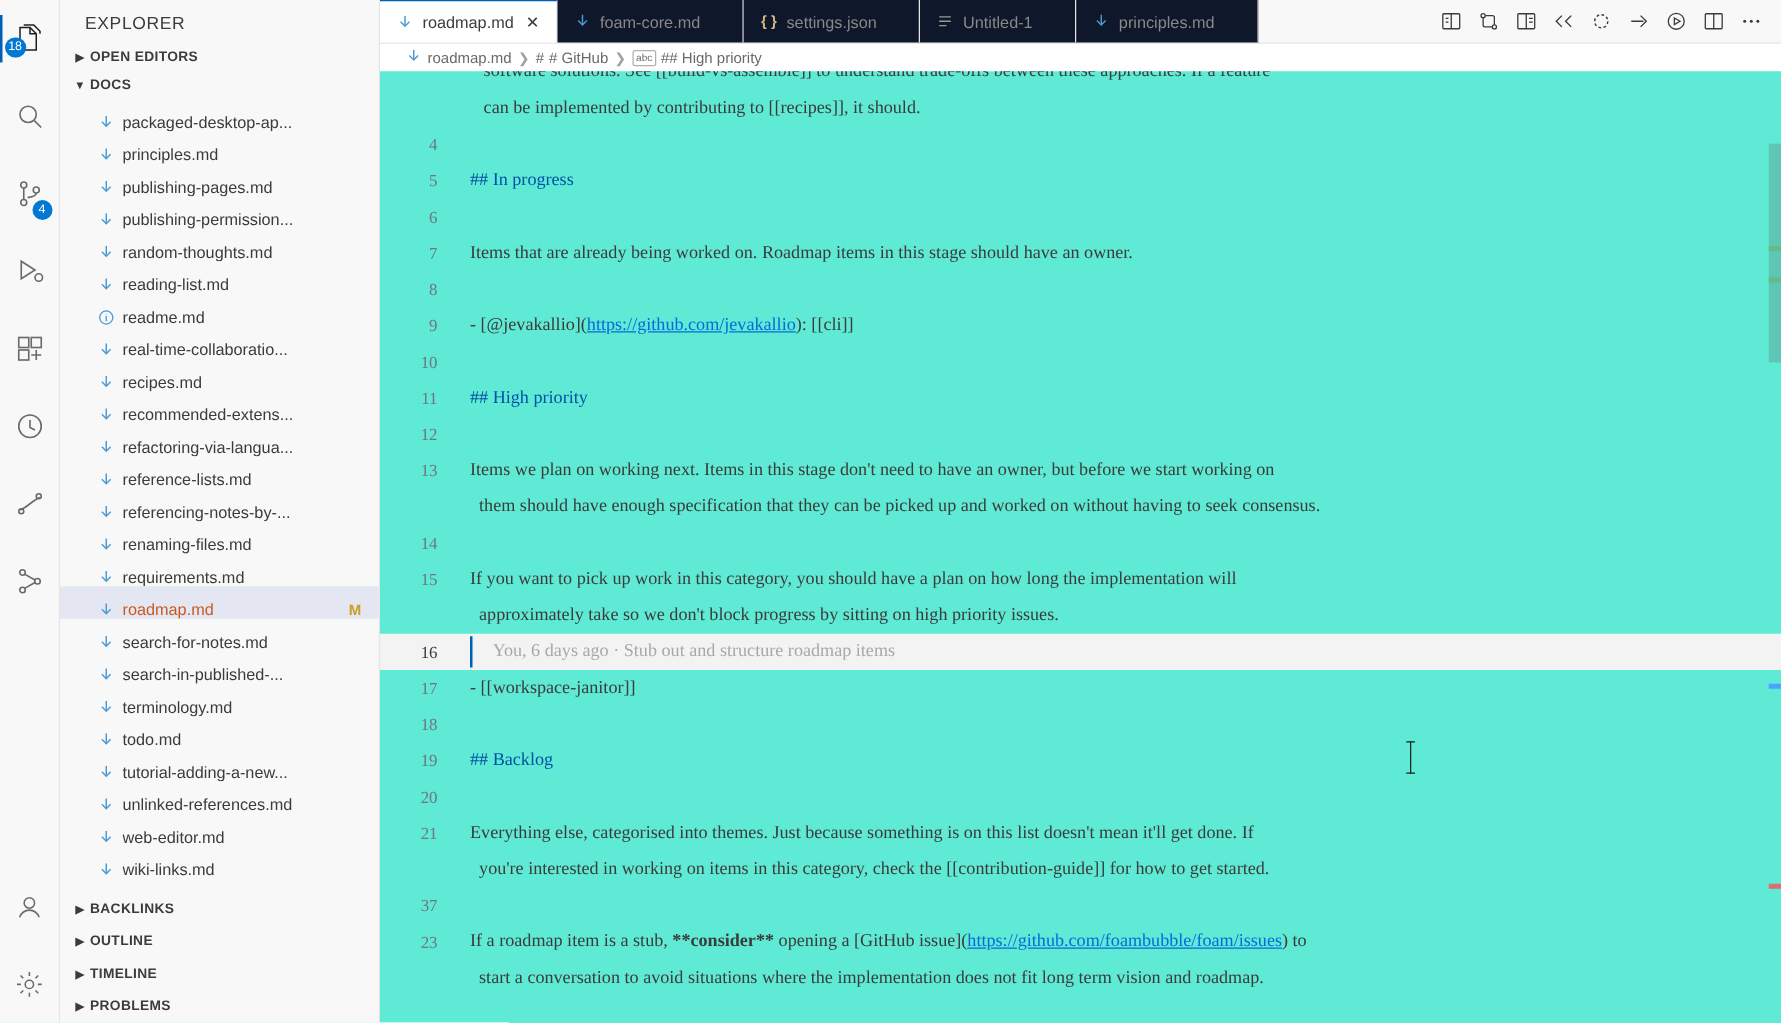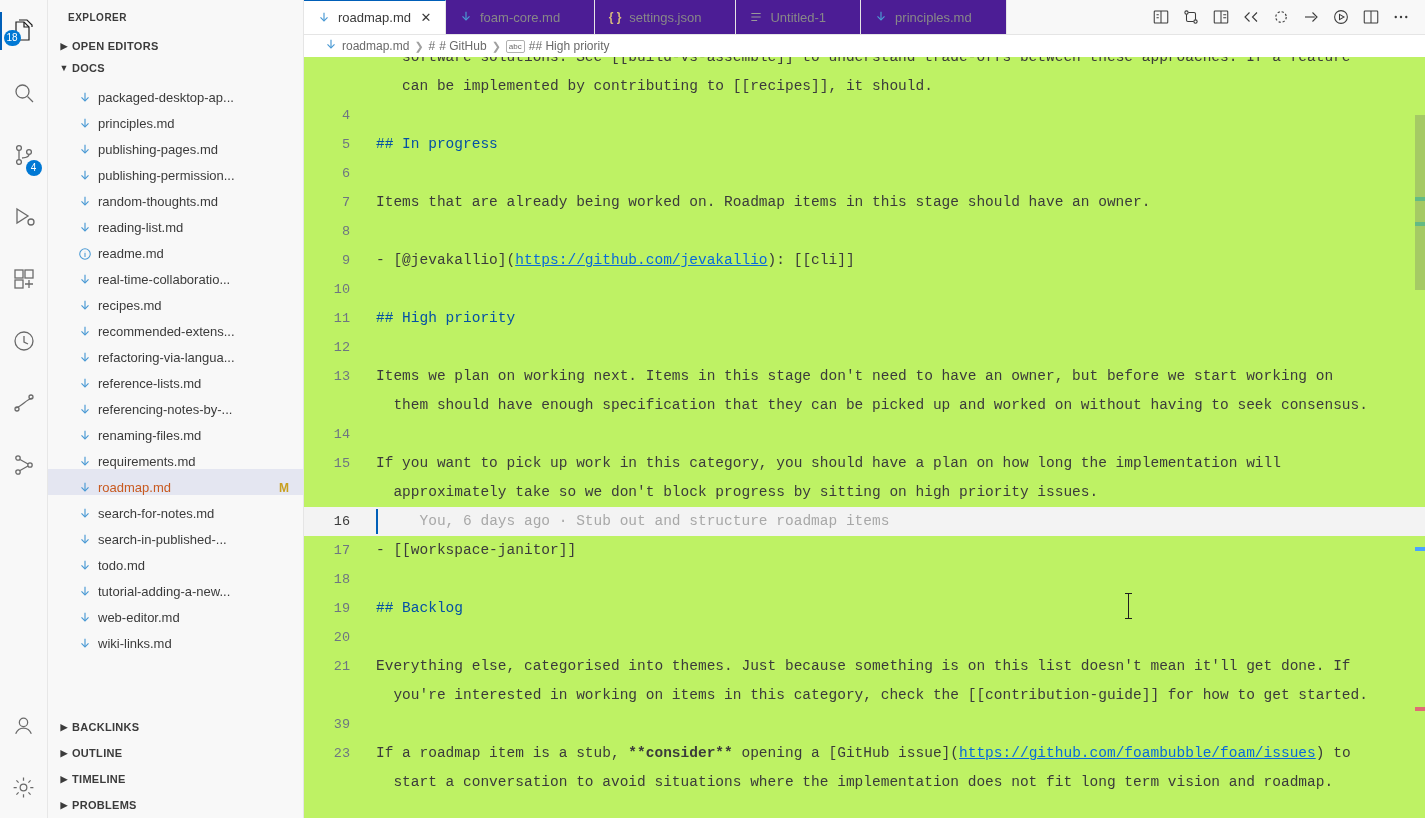--- a/index.html
+++ b/index.html
@@ -71,25 +71,24 @@
     background: #f8f8f8;
     border-right: 1px solid #e5e5e5;
     display: flex;
     flex-direction: column;
     overflow: hidden;
   }
   .sb-title {
     height: 35px;
     display: flex; align-items: center;
     padding: 0 20px;
-    font-size: 10px;
+    font-size: 14px;
     letter-spacing: .5px;
     color: #3b3b3b;
     text-transform: uppercase;
-    font-weight: bold;
   }
   .sb-section {
     height: 22px;
     display: flex; align-items: center;
     padding-left: 8px;
     font-size: 11px;
     font-weight: bold;
     color: #3b3b3b;
     text-transform: uppercase;
     letter-spacing: .3px;
@@ -155,21 +154,21 @@
     background: #f8f8f8;
     border-bottom: 1px solid #e5e5e5;
     position: relative;
   }
   .tab {
     display: flex; align-items: center;
     gap: 6px;
     padding: 0 10px 0 12px;
     font-size: 13px;
     color: #888;
-    background: #4c1d95;
+    background: #0f172a;
     border-right: 1px solid #e5e5e5;
     position: relative;
     max-width: 240px;
     cursor: pointer;
   }
   .tab.active {
     background: #ffffff;
     color: #3b3b3b;
     border-top: 1px solid #005fb8;
   }
@@ -223,22 +222,22 @@
     color: #6a6a6a;
     line-height: 11px;
     text-align: center;
   }
 
   
   .editor {
     flex: 1 1 auto;
     position: relative;
     overflow: hidden;
-    background: #bef264;
-    font-family: Liberation Mono, monospace;
+    background: #5eead4;
+    font-family: Liberation Serif, serif;
     font-size: 14.5px;
     line-height: 29px;
   }
   .codewrap {
     position: absolute;
     top: -14px; left: 0; right: 0; bottom: 0;
   }
   .line {
     display: flex;
     min-height: 29px;
@@ -579,30 +578,48 @@
           </span>
           <span class="fname">search-in-published-...</span>
         </div>
         <div class="row">
           <span class="ficon">
             <svg width="14" height="14" viewBox="0 0 24 24" fill="none" stroke="currentColor" stroke-width="2">
               <path d="M12 3v13"></path>
               <path d="M6 11l6 6 6-6"></path>
             </svg>
           </span>
+          <span class="fname">terminology.md</span>
+        </div>
+        <div class="row">
+          <span class="ficon">
+            <svg width="14" height="14" viewBox="0 0 24 24" fill="none" stroke="currentColor" stroke-width="2">
+              <path d="M12 3v13"></path>
+              <path d="M6 11l6 6 6-6"></path>
+            </svg>
+          </span>
           <span class="fname">todo.md</span>
         </div>
         <div class="row">
           <span class="ficon">
             <svg width="14" height="14" viewBox="0 0 24 24" fill="none" stroke="currentColor" stroke-width="2">
               <path d="M12 3v13"></path>
               <path d="M6 11l6 6 6-6"></path>
             </svg>
           </span>
           <span class="fname">tutorial-adding-a-new...</span>
+        </div>
+        <div class="row">
+          <span class="ficon">
+            <svg width="14" height="14" viewBox="0 0 24 24" fill="none" stroke="currentColor" stroke-width="2">
+              <path d="M12 3v13"></path>
+              <path d="M6 11l6 6 6-6"></path>
+            </svg>
+          </span>
+          <span class="fname">unlinked-references.md</span>
         </div>
         <div class="row">
           <span class="ficon">
             <svg width="14" height="14" viewBox="0 0 24 24" fill="none" stroke="currentColor" stroke-width="2">
               <path d="M12 3v13"></path>
               <path d="M6 11l6 6 6-6"></path>
             </svg>
           </span>
           <span class="fname">web-editor.md</span>
         </div>
@@ -848,21 +865,21 @@
           <div class="line">
             <div class="ln">20</div>
             <div class="code"><span></span></div>
           </div>
           <div class="line">
             <div class="ln">21</div>
             <div class="code"><span>Everything else, categorised into themes. Just because something is on this list doesn't mean it'll get done. If
   you're interested in working on items in this category, check the [[contribution-guide]] for how to get started.</span></div>
           </div>
           <div class="line">
-            <div class="ln">39</div>
+            <div class="ln">37</div>
             <div class="code"><span></span></div>
           </div>
           <div class="line">
             <div class="ln">23</div>
             <div class="code"><span>If a roadmap item is a stub, </span><span class="kw-bold">**consider**</span><span> opening a [GitHub issue](</span><span class="kw-link">https://github.com/foambubble/foam/issues</span><span>) to
   start a conversation to avoid situations where the implementation does not fit long term vision and roadmap.</span></div>
           </div>
         </div>
 
       <div class="vscroll">

